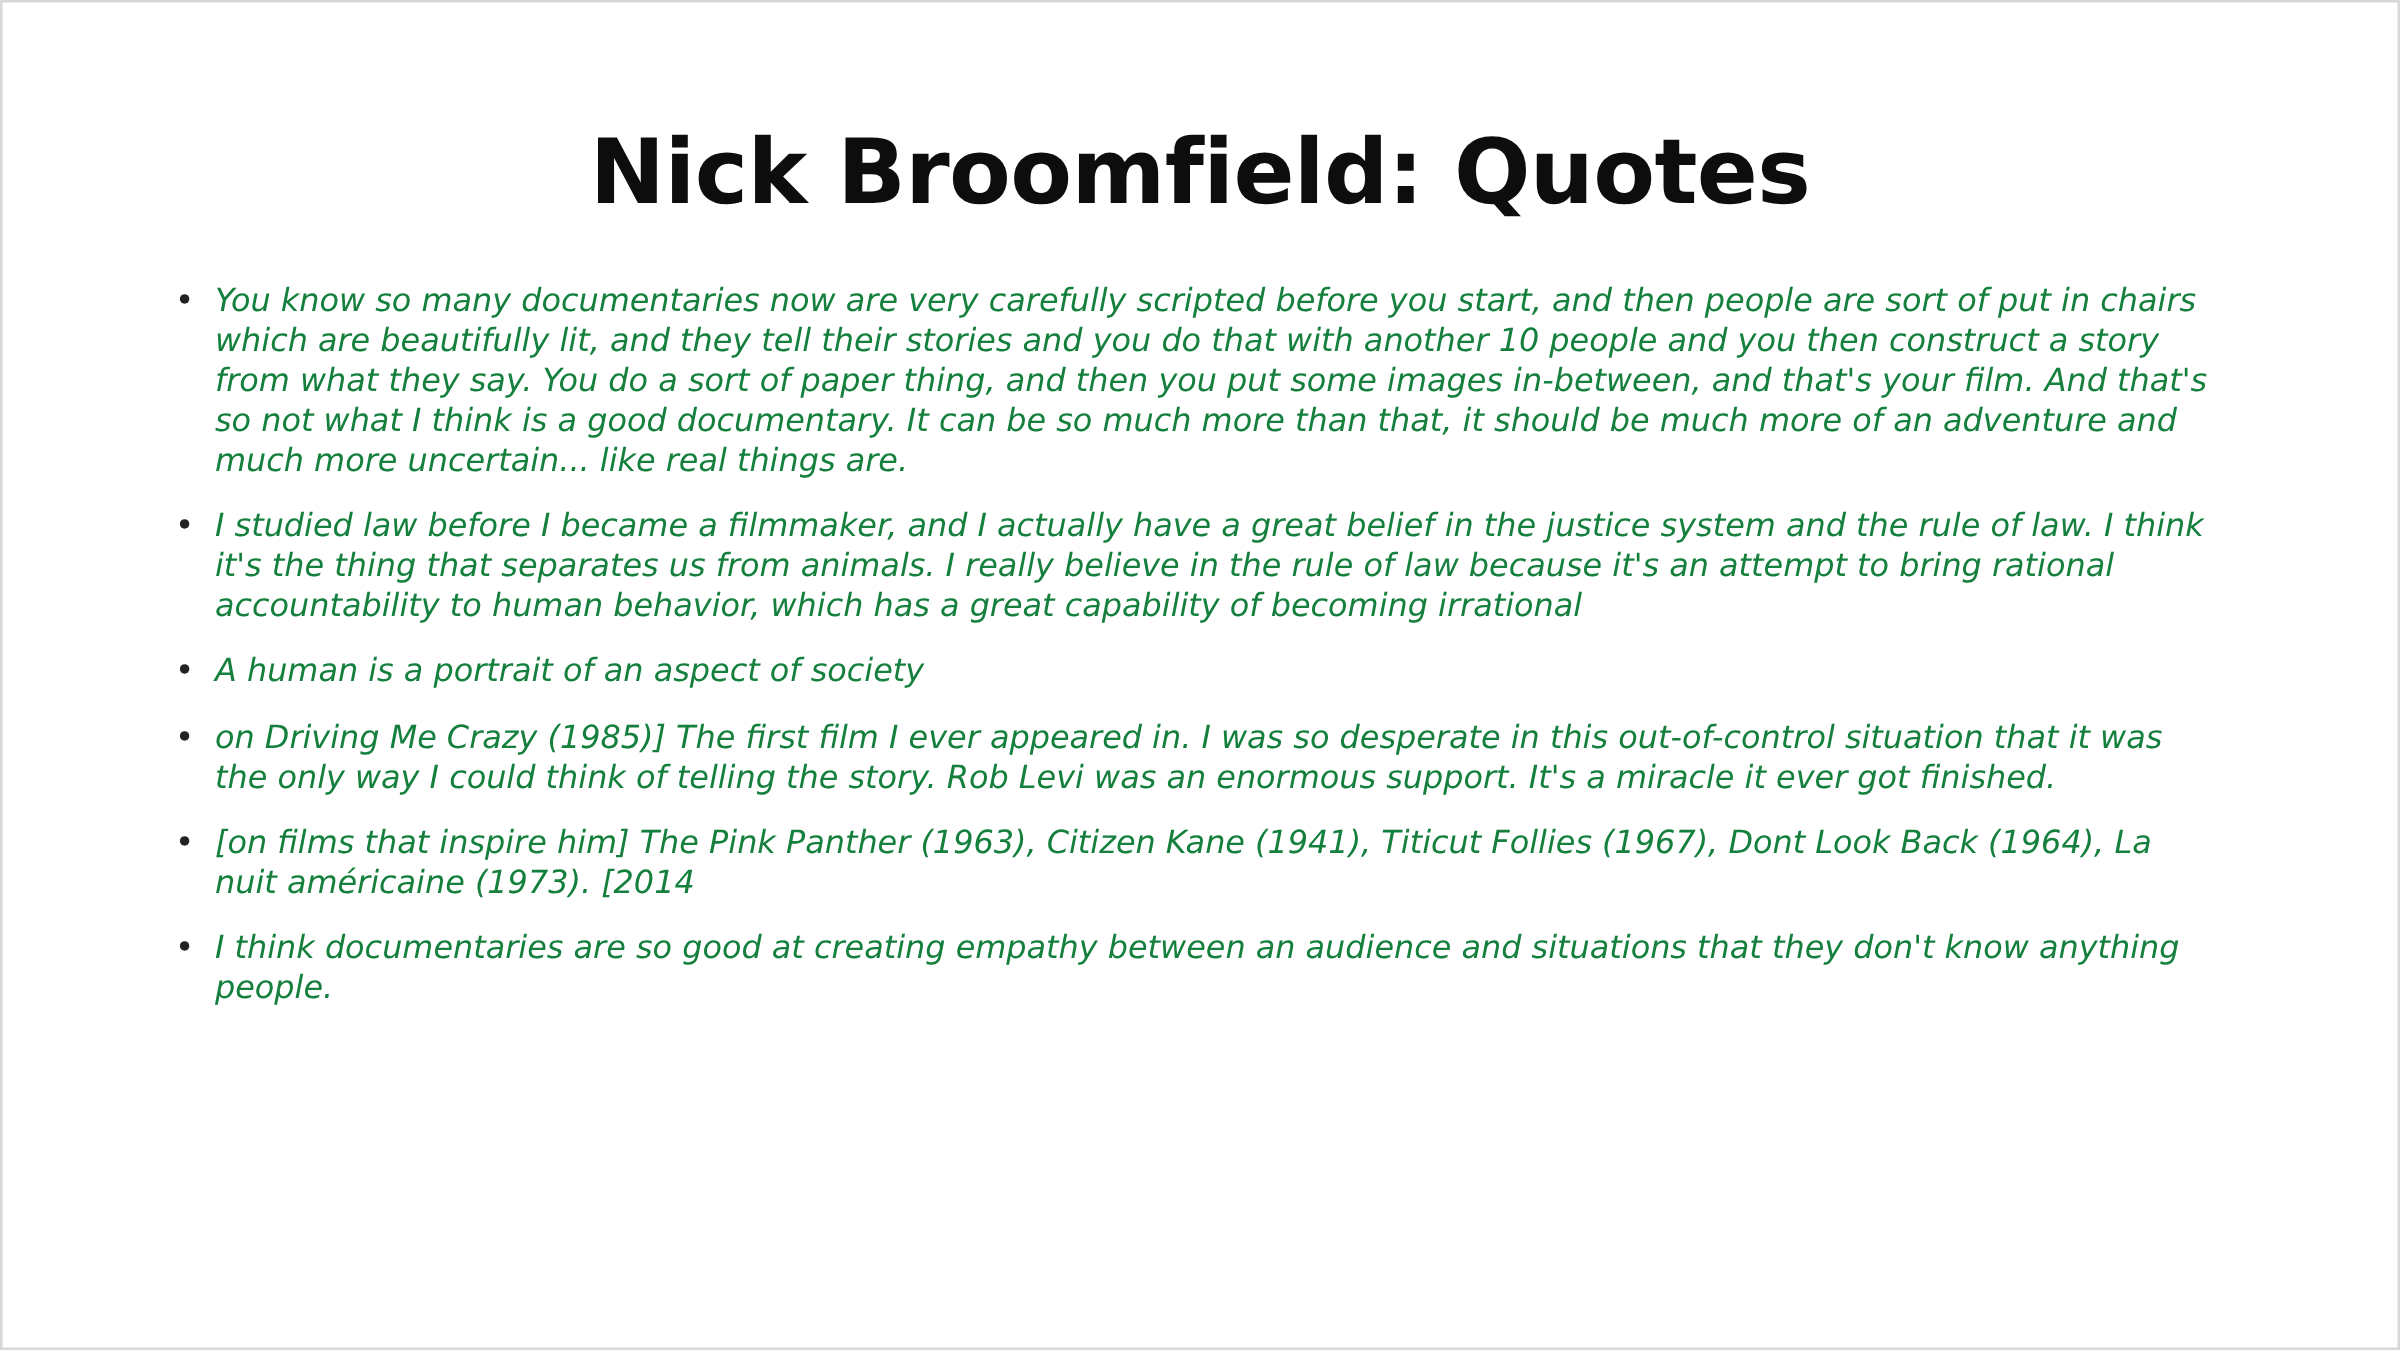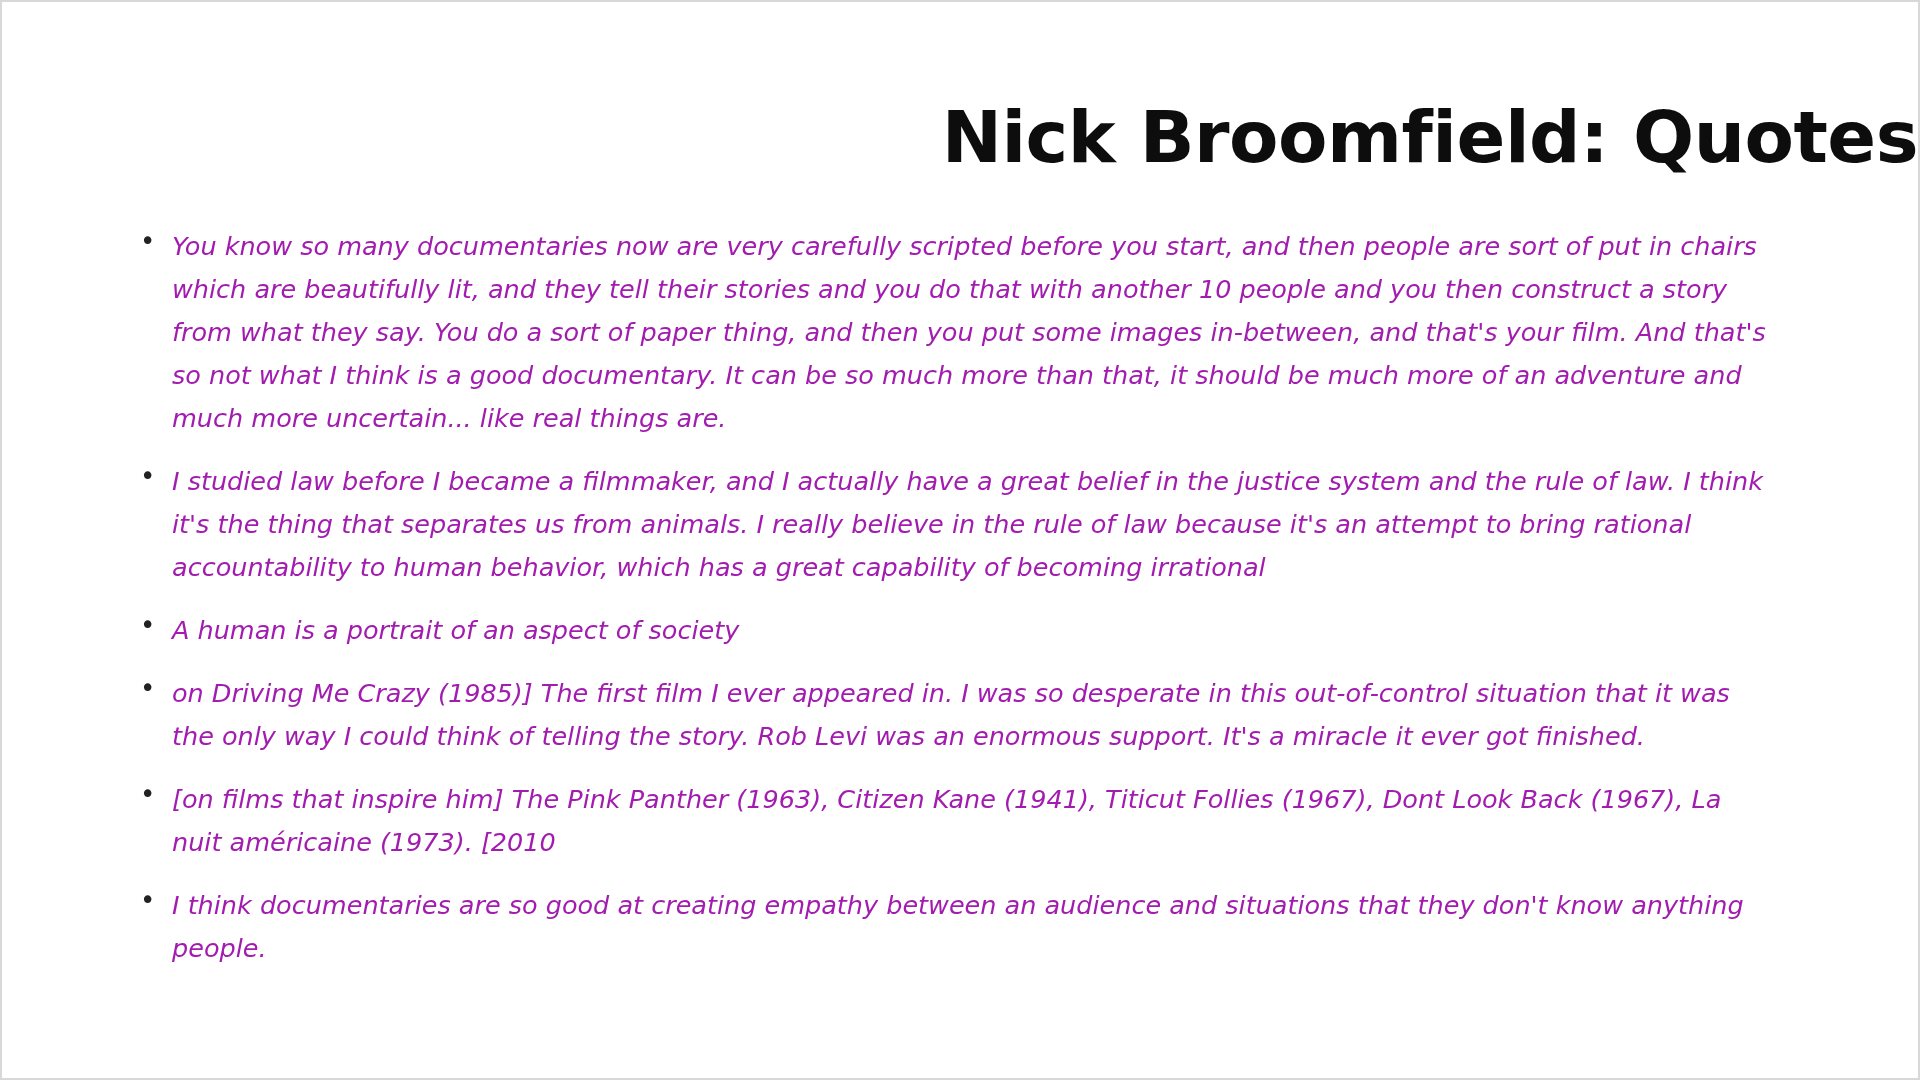--- a/index.html
+++ b/index.html
@@ -15,21 +15,21 @@
   }
   .slide {
     position: relative;
     box-sizing: border-box;
     width: 1920px;
     height: 1080px;
     background: #ffffff;
     border: 2px solid #d8d8d8;
   }
   .slide-title {
-    text-align: right;
+    text-align: center;
     font-size: 72px;
     font-weight: 700;
     letter-spacing: -0.5px;
     color: #0d0d0d;
     margin: 0;
     padding-top: 96px;
     line-height: 1.1;
     font-family: "DejaVu Sans", sans-serif;
   }
   .body-block {
@@ -47,23 +47,23 @@
     width: 32px;
     font-size: 26px;
     line-height: 33px;
     color: #222222;
     text-align: left;
     user-select: none;
   }
   .bullet-text {
     flex: 1 1 auto;
     font-size: 25.5px;
-    line-height: 43px;
+    line-height: 32px;
     font-style: italic;
-    color: #a21caf;
+    color: #15803d;
     font-family: "DejaVu Sans", sans-serif;
     text-align: left;
   }
 </style>
 </head>
 <body>
 
 <div class="slide">
 
   <h1 class="slide-title">Nick Broomfield: Quotes</h1>
@@ -85,21 +85,21 @@
       <span class="bullet-text">A human is a portrait of an aspect of society</span>
     </li>
 
     <li class="bullet-item">
       <span class="bullet-marker">•</span>
       <span class="bullet-text">on Driving Me Crazy (1985)] The first film I ever appeared in. I was so desperate in this out-of-control situation that it was the only way I could think of telling the story. Rob Levi was an enormous support. It's a miracle it ever got finished.</span>
     </li>
 
     <li class="bullet-item">
       <span class="bullet-marker">•</span>
-      <span class="bullet-text">[on films that inspire him] The Pink Panther (1963), Citizen Kane (1941), Titicut Follies (1967), Dont Look Back (1967), La nuit américaine (1973). [2010</span>
+      <span class="bullet-text">[on films that inspire him] The Pink Panther (1963), Citizen Kane (1941), Titicut Follies (1967), Dont Look Back (1964), La nuit américaine (1973). [2014</span>
     </li>
 
     <li class="bullet-item">
       <span class="bullet-marker">•</span>
       <span class="bullet-text">I think documentaries are so good at creating empathy between an audience and situations that they don't know anything people.</span>
     </li>
 
   </ul>
 
 </div>

